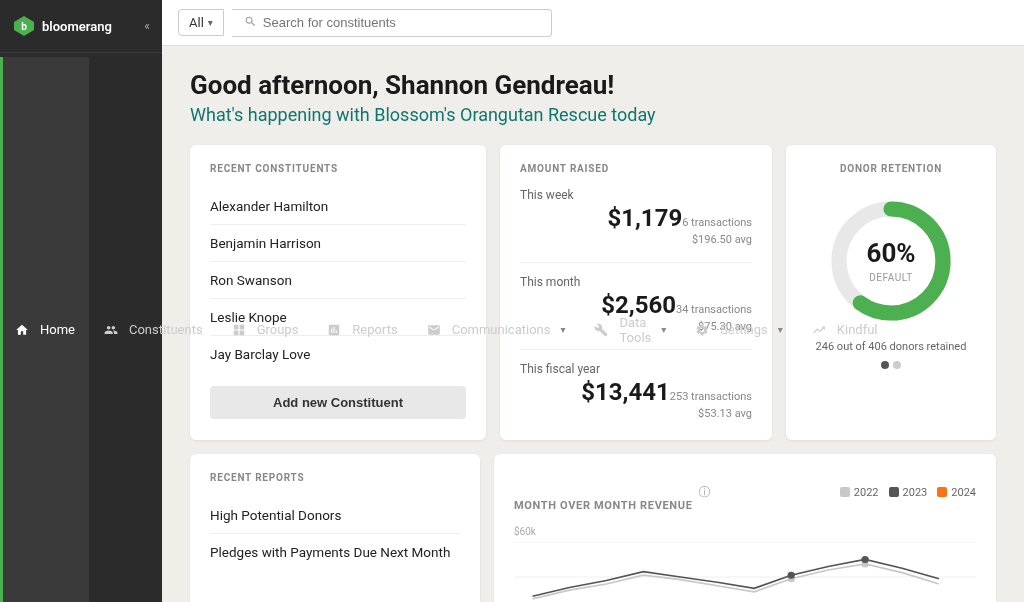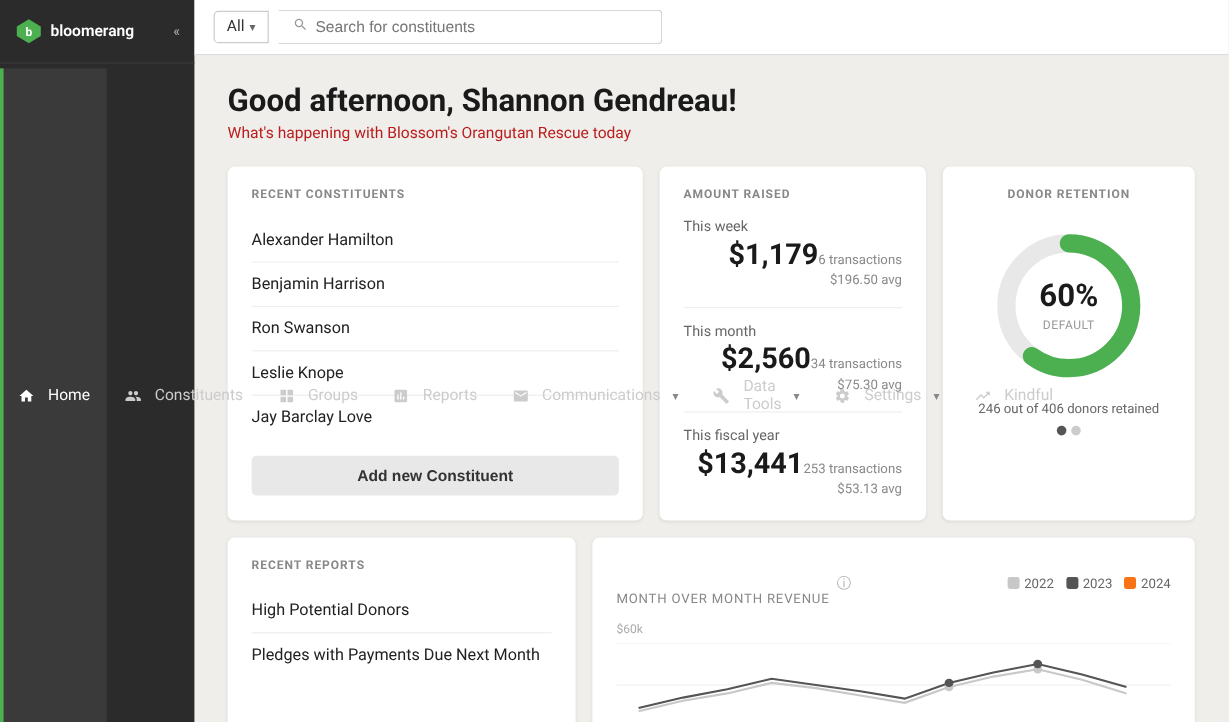--- a/index.html
+++ b/index.html
@@ -141,22 +141,22 @@
       padding: 24px 28px 16px;
       overflow-y: auto;
     }
     .page-title {
       font-size: 26px;
       font-weight: 700;
       color: #1a1a1a;
       margin-bottom: 4px;
     }
     .page-subtitle {
-      font-size: 13px;
-      color: #b91c1c;
+      font-size: 18px;
+      color: #0f766e;
       margin-bottom: 20px;
     }
 
     
     .cards-row {
       display: flex;
       gap: 14px;
       margin-bottom: 14px;
     }
 
@@ -171,21 +171,21 @@
       font-size: 10px;
       font-weight: 700;
       letter-spacing: 0.08em;
       color: #888;
       text-transform: uppercase;
       margin-bottom: 14px;
     }
 
     
     .constituents-card {
-      width: 346px;
+      width: 296px;
       flex-shrink: 0;
     }
     .constituent-item {
       padding: 10px 0;
       border-bottom: 1px solid #eee;
       font-size: 13.5px;
       color: #222;
       cursor: pointer;
     }
     .constituent-item:last-of-type { border-bottom: none; }
@@ -321,21 +321,21 @@
       min-height: 140px;
     }
     .chart-header {
       display: flex;
       align-items: center;
       justify-content: space-between;
       margin-bottom: 10px;
     }
     .chart-title {
       font-size: 11px;
-      font-weight: 400;
+      font-weight: 700;
       letter-spacing: 0.06em;
       color: #888;
       text-transform: uppercase;
       margin-top: 27px;
     }
     .chart-legend {
       display: flex;
       gap: 10px;
       align-items: center;
       font-size: 11px;

